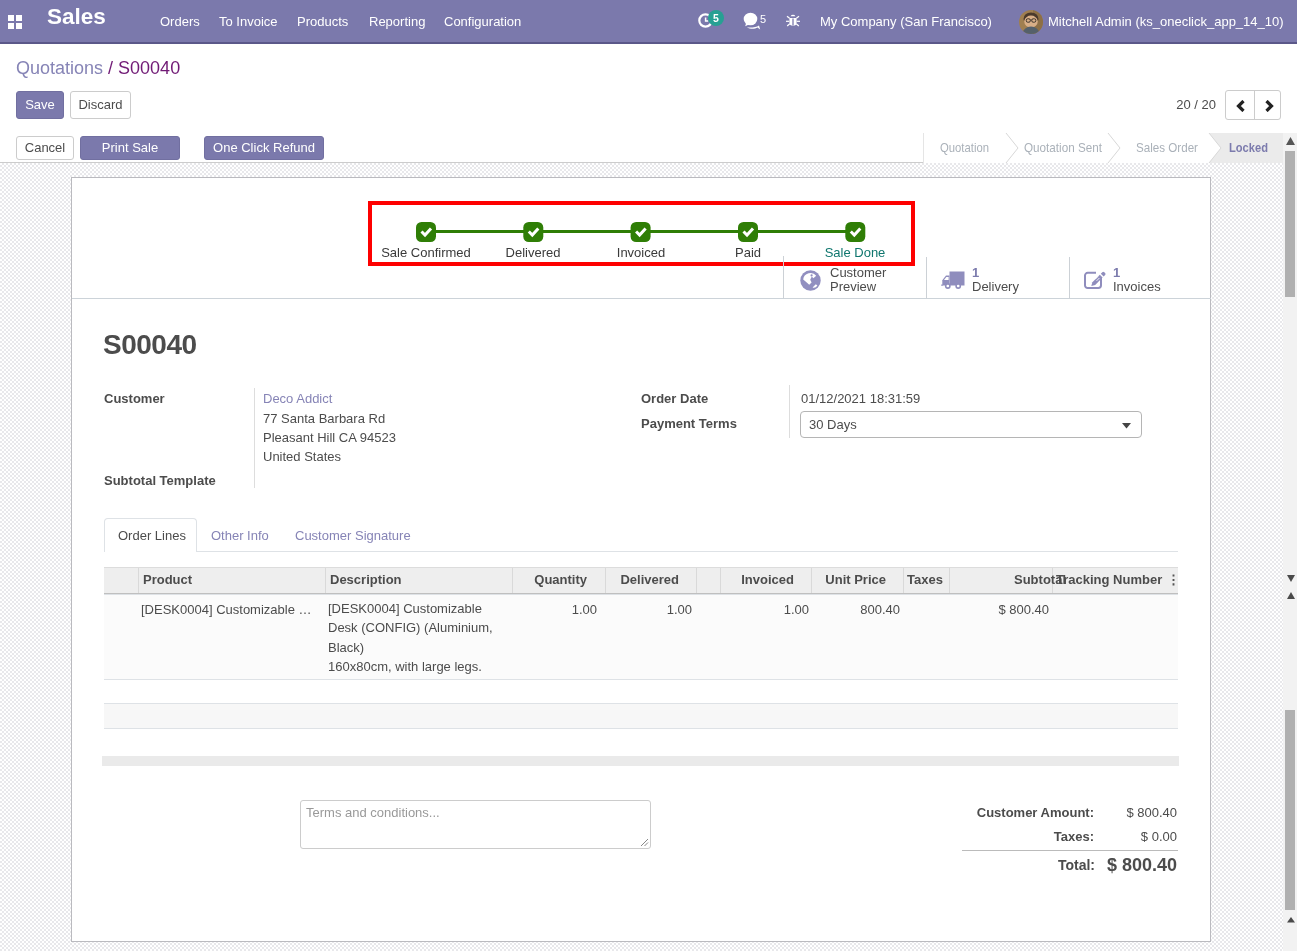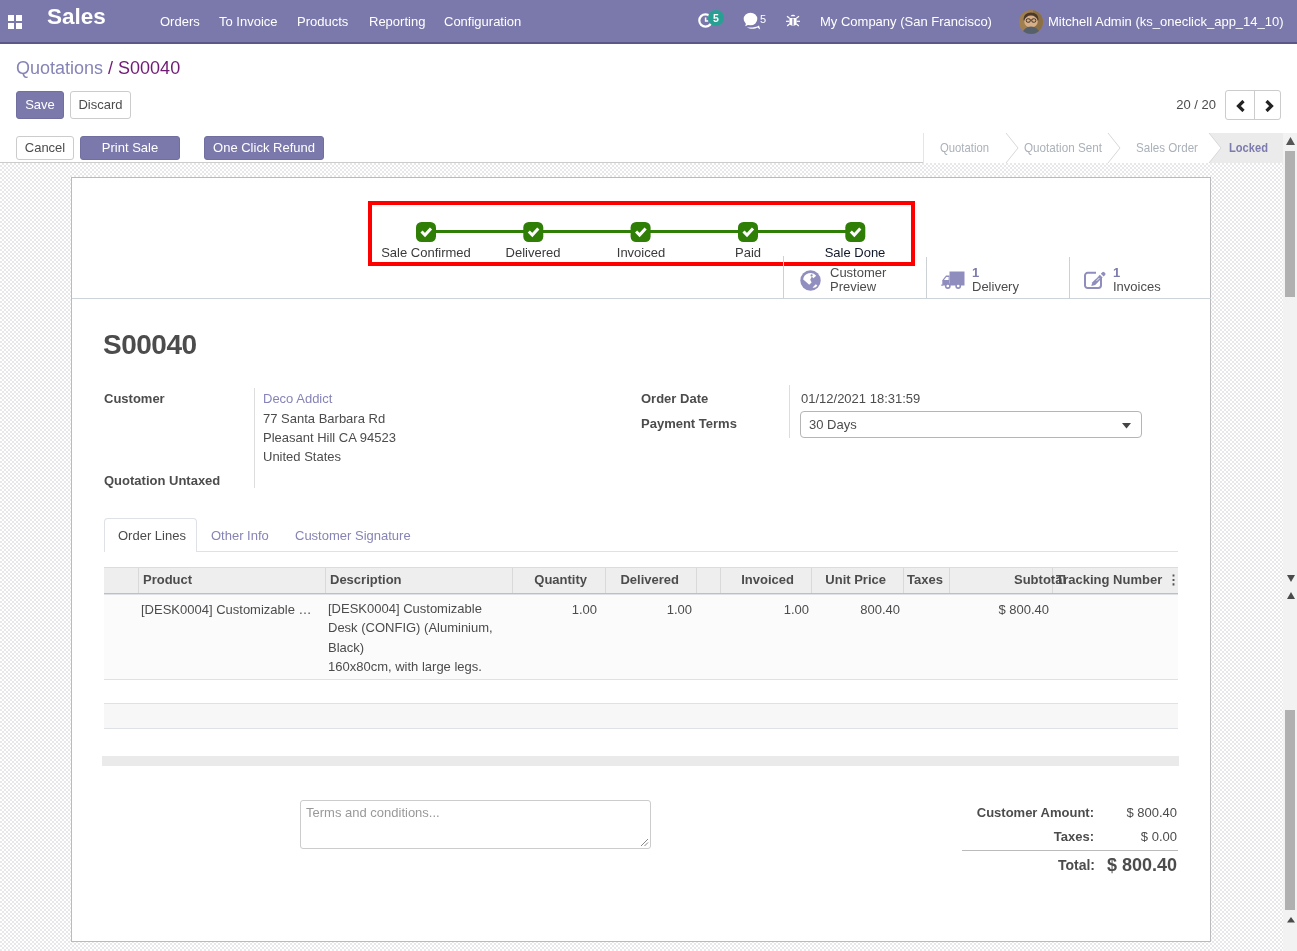--- a/index.html
+++ b/index.html
@@ -149,21 +149,21 @@
     <path d="M112.8 9.5 L116.3 13 L122.3 6.5"></path>
     <path d="M220.1 9.5 L223.6 13 L229.6 6.5"></path>
     <path d="M327.5 9.5 L331 13 L337 6.5"></path>
     <path d="M434.8 9.5 L438.3 13 L444.3 6.5"></path>
   </g>
 </svg>
 <div class="abs" style="left:336px;top:245px;width:180px;text-align:center;color:#3a3a3a;">Sale Confirmed</div>
 <div class="abs" style="left:443px;top:245px;width:180px;text-align:center;color:#3a3a3a;">Delivered</div>
 <div class="abs" style="left:551px;top:245px;width:180px;text-align:center;color:#3a3a3a;">Invoiced</div>
 <div class="abs" style="left:658px;top:245px;width:180px;text-align:center;color:#3a3a3a;">Paid</div>
-<div class="abs" style="left:765px;top:245px;width:180px;text-align:center;color:#0f172a;">Sale Done</div>
+<div class="abs" style="left:765px;top:245px;width:180px;text-align:center;color:#0f766e;">Sale Done</div>
 
 <div class="abs" style="left:72px;top:298px;width:1139px;height:1px;background:#ccd3d9;"></div>
 <div class="abs" style="left:783px;top:256px;width:1px;height:43px;background:#ccd1d6;"></div>
 <div class="abs" style="left:926px;top:257px;width:1px;height:42px;background:#ccd1d6;"></div>
 <div class="abs" style="left:1069px;top:257px;width:1px;height:42px;background:#ccd1d6;"></div>
 
 <svg class="abs" style="left:800px;top:270px" width="21" height="21" viewBox="0 0 21 21">
   <circle cx="10.5" cy="10.5" r="10.2" fill="#918fc0"></circle>
   <path d="M3.2 9.5 Q3.6 4.6 8.6 3.2 Q13.6 2.1 16.2 5.8 L13.4 8.2 L11.8 6.6 L10.2 9.8 L11.6 12.4 L9.2 14.8 L5.6 11.4 Z" fill="#fff"></path>
   <circle cx="11.6" cy="5.4" r="1.1" fill="#918fc0"></circle>
@@ -194,21 +194,21 @@
 <div class="abs b" style="left:1113px;top:265px;color:#7c7bad;">1</div>
 <div class="abs" style="left:1113px;top:279px;color:#4c4c4c;">Invoices</div>
 
 <div class="abs" style="left:103px;top:329px;font-size:28px;font-weight:bold;color:#4c4c4c;letter-spacing:-0.5px;">S00040</div>
 <div class="abs b" style="left:104px;top:391px;">Customer</div>
 <div class="abs" style="left:254px;top:388px;width:1px;height:100px;background:#ddd;"></div>
 <div class="abs" style="left:263px;top:391px;color:#8684b6;">Deco Addict</div>
 <div class="abs" style="left:263px;top:411px;">77 Santa Barbara Rd</div>
 <div class="abs" style="left:263px;top:430px;">Pleasant Hill CA 94523</div>
 <div class="abs" style="left:263px;top:449px;">United States</div>
-<div class="abs b" style="left:104px;top:473px;">Quotation Untaxed</div>
+<div class="abs b" style="left:104px;top:473px;">Subtotal Template</div>
 
 <div class="abs b" style="left:641px;top:391px;">Order Date</div>
 <div class="abs" style="left:789px;top:385px;width:1px;height:53px;background:#ddd;"></div>
 <div class="abs" style="left:801px;top:391px;">01/12/2021 18:31:59</div>
 <div class="abs b" style="left:641px;top:416px;">Payment Terms</div>
 <div class="abs" style="left:800px;top:411px;width:342px;height:27px;border:1px solid #b5b5b5;border-radius:4px;background:#fff;">
   <div style="position:absolute;left:8px;top:5px;">30 Days</div>
   <svg style="position:absolute;right:10px;top:11px;" width="9" height="6" viewBox="0 0 9 6">
       <polygon points="0,0 9,0 4.5,5.5" fill="#444"></polygon>
     </svg>

